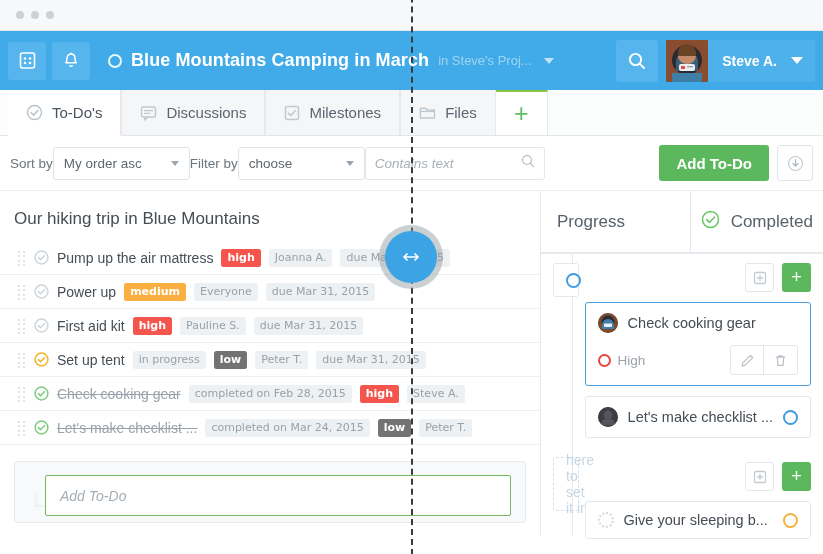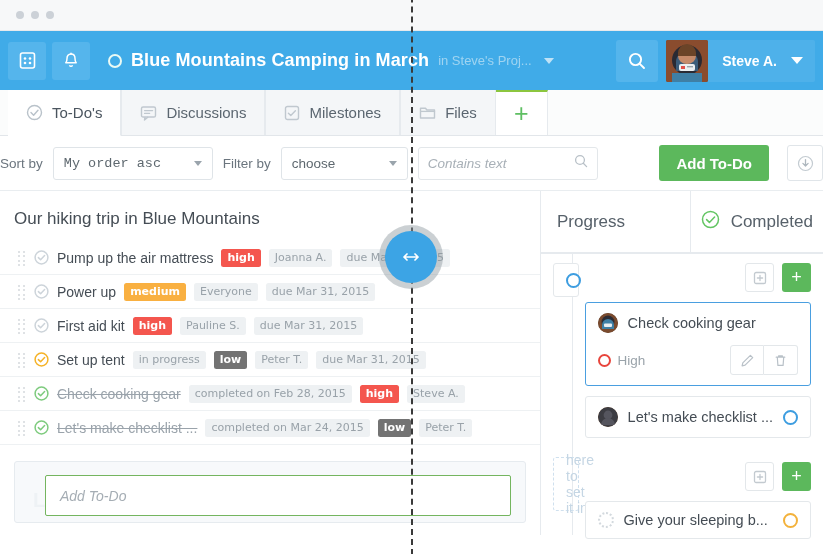--- a/index.html
+++ b/index.html
@@ -81,35 +81,35 @@
   .tab .ticon { color:#b9c2ca; display:flex; align-items:center; }
   .tab.active .ticon { color:#b2bcc4; }
   .tab-add {
     width: 52px; display:flex;align-items:center;justify-content:center;
     background:#fff; border-right:1px solid #e6eaee; color:#5fbf63; font-size:25px; font-weight:300;
     border-top: 2px solid #8cc63f;
   }
 
   
   .toolbar {
-    height: 55px; display:flex; align-items:center; padding: 0 0; gap:10px;
+    height: 55px; display:flex; align-items:center; padding: 0 10px; 
     border-bottom: 1px solid #e9edf0; background:#fff;
   }
   .tb-label { font-size:13.5px; color:#6b757e; }
   .select {
     height: 33px; border:1px solid #dfe4e8; border-radius:3px; background:#fff;
     display:flex; align-items:center; padding: 0 10px; font-size:13.5px; color:#5e686f;
     position:relative;
   }
   .select .sv { white-space:nowrap; }
   .select .sc {
     width:0;height:0;border-left:4px solid transparent;border-right:4px solid transparent;
     border-top:5px solid #9aa4ac; margin-left:auto;
   }
-  #sort-select { width: 160px; font-family: Liberation Mono, monospace; }
+  #sort-select { width: 137px; }
   #filter-select { width: 127px; }
   .textfield {
     height: 33px; width: 180px; border:1px solid #e3e7ea; border-radius:3px; background:#fff;
     display:flex; align-items:center; padding: 0 9px; gap:6px;
   }
   .textfield .ph { font-size:13.5px; color:#a8b0b7; font-style: italic; flex:1 1 auto; }
   .btn-green {
     background:#5cb85c; color:#fff; font-size:15px; font-weight:700; height:36px;
     border-radius:3px; display:flex;align-items:center;justify-content:center;
     padding: 0 17px; margin-left: auto;

